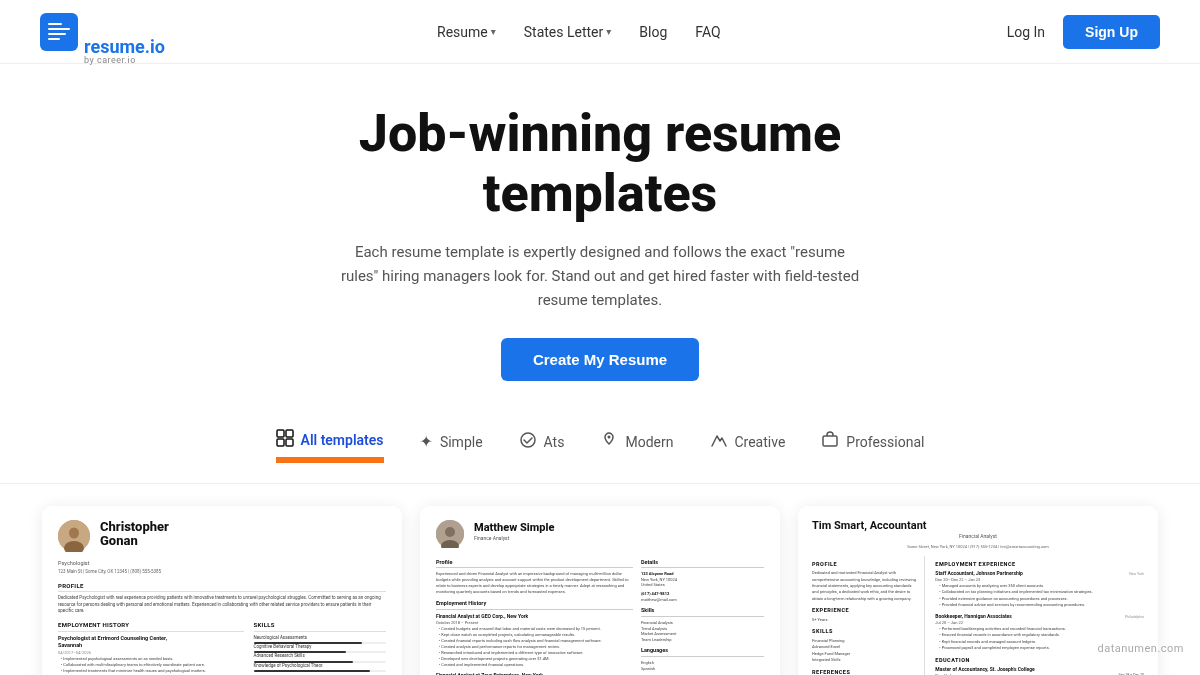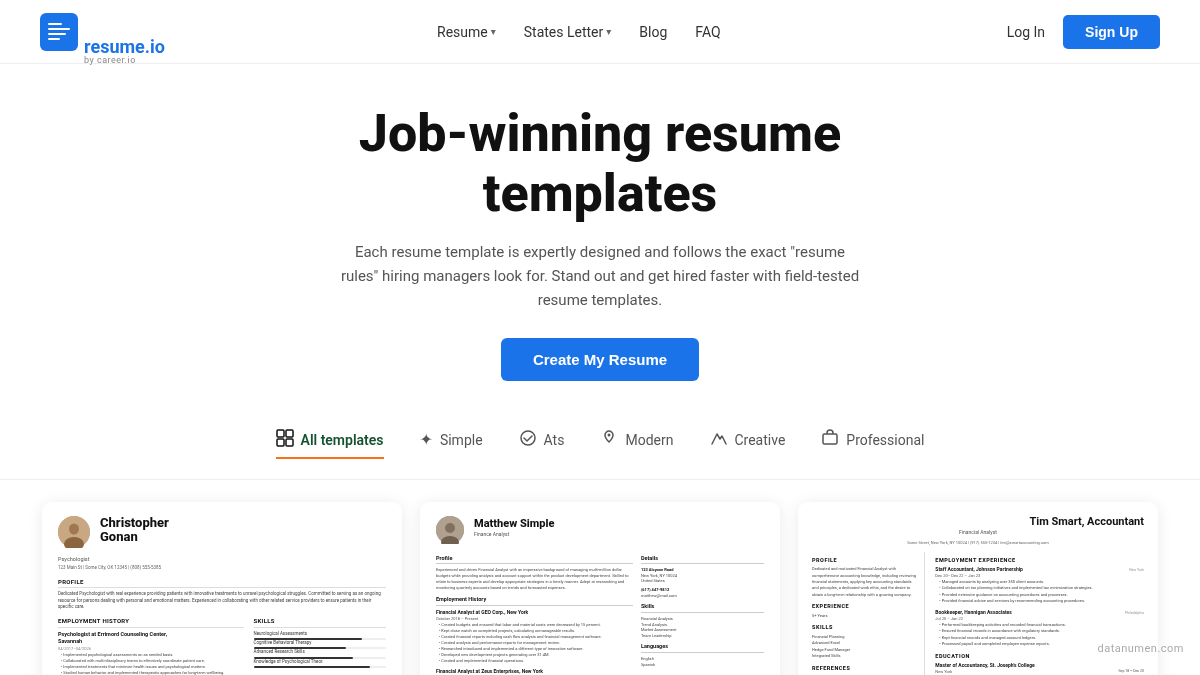--- a/index.html
+++ b/index.html
@@ -132,23 +132,23 @@
       align-items: center;
       gap: 7px;
       font-size: 14px;
       color: #555;
       cursor: pointer;
       padding-bottom: 6px;
       border-bottom: 2px solid transparent;
       text-decoration: none;
     }
     .tab-item.active {
-      color: #14532d;
+      color: #1d4ed8;
       font-weight: 600;
-      border-bottom: 2px solid #f97316;
+      border-bottom: 6px solid #f97316;
     }
     .tab-icon {
       font-size: 16px;
     }
 
     
     .cards-section {
       display: flex;
       gap: 18px;
       padding: 22px 30px;
@@ -266,21 +266,21 @@
     .r2-job-date { font-size: 4px; color: #888; }
     .r2-bullet { font-size: 4px; color: #444; margin-left: 3px; line-height: 1.5; }
     .r2-detail-label { font-size: 4px; font-weight: 700; color: #111; }
     .r2-detail-val { font-size: 4px; color: #444; }
 
     
     .r3-preview {
       padding: 12px 14px;
       font-size: 5px;
     }
-    .r3-name { font-size: 11px; font-weight: 700; color: #111; text-align: right; }
+    .r3-name { font-size: 11px; font-weight: 700; color: #111; text-align: left; }
     .r3-job-title-top { font-size: 5px; color: #555; text-align: center; margin-bottom: 4px; }
     .r3-contact-row { font-size: 4px; color: #666; text-align: center; margin-bottom: 6px; }
     .r3-two-col { display: flex; gap: 10px; }
     .r3-col-left { flex: 1; border-right: 1px solid #ddd; padding-right: 8px; }
     .r3-col-right { flex: 2; }
     .r3-section-label { font-size: 5.5px; font-weight: 800; color: #111; text-transform: uppercase; letter-spacing: 0.5px; margin: 5px 0 2px; }
     .r3-text { font-size: 4px; color: #444; line-height: 1.6; }
     .r3-job-heading { font-size: 5px; font-weight: 700; color: #111; }
     .r3-job-co { font-size: 4px; color: #555; }
     .r3-job-date { font-size: 3.5px; color: #999; float: right; }

